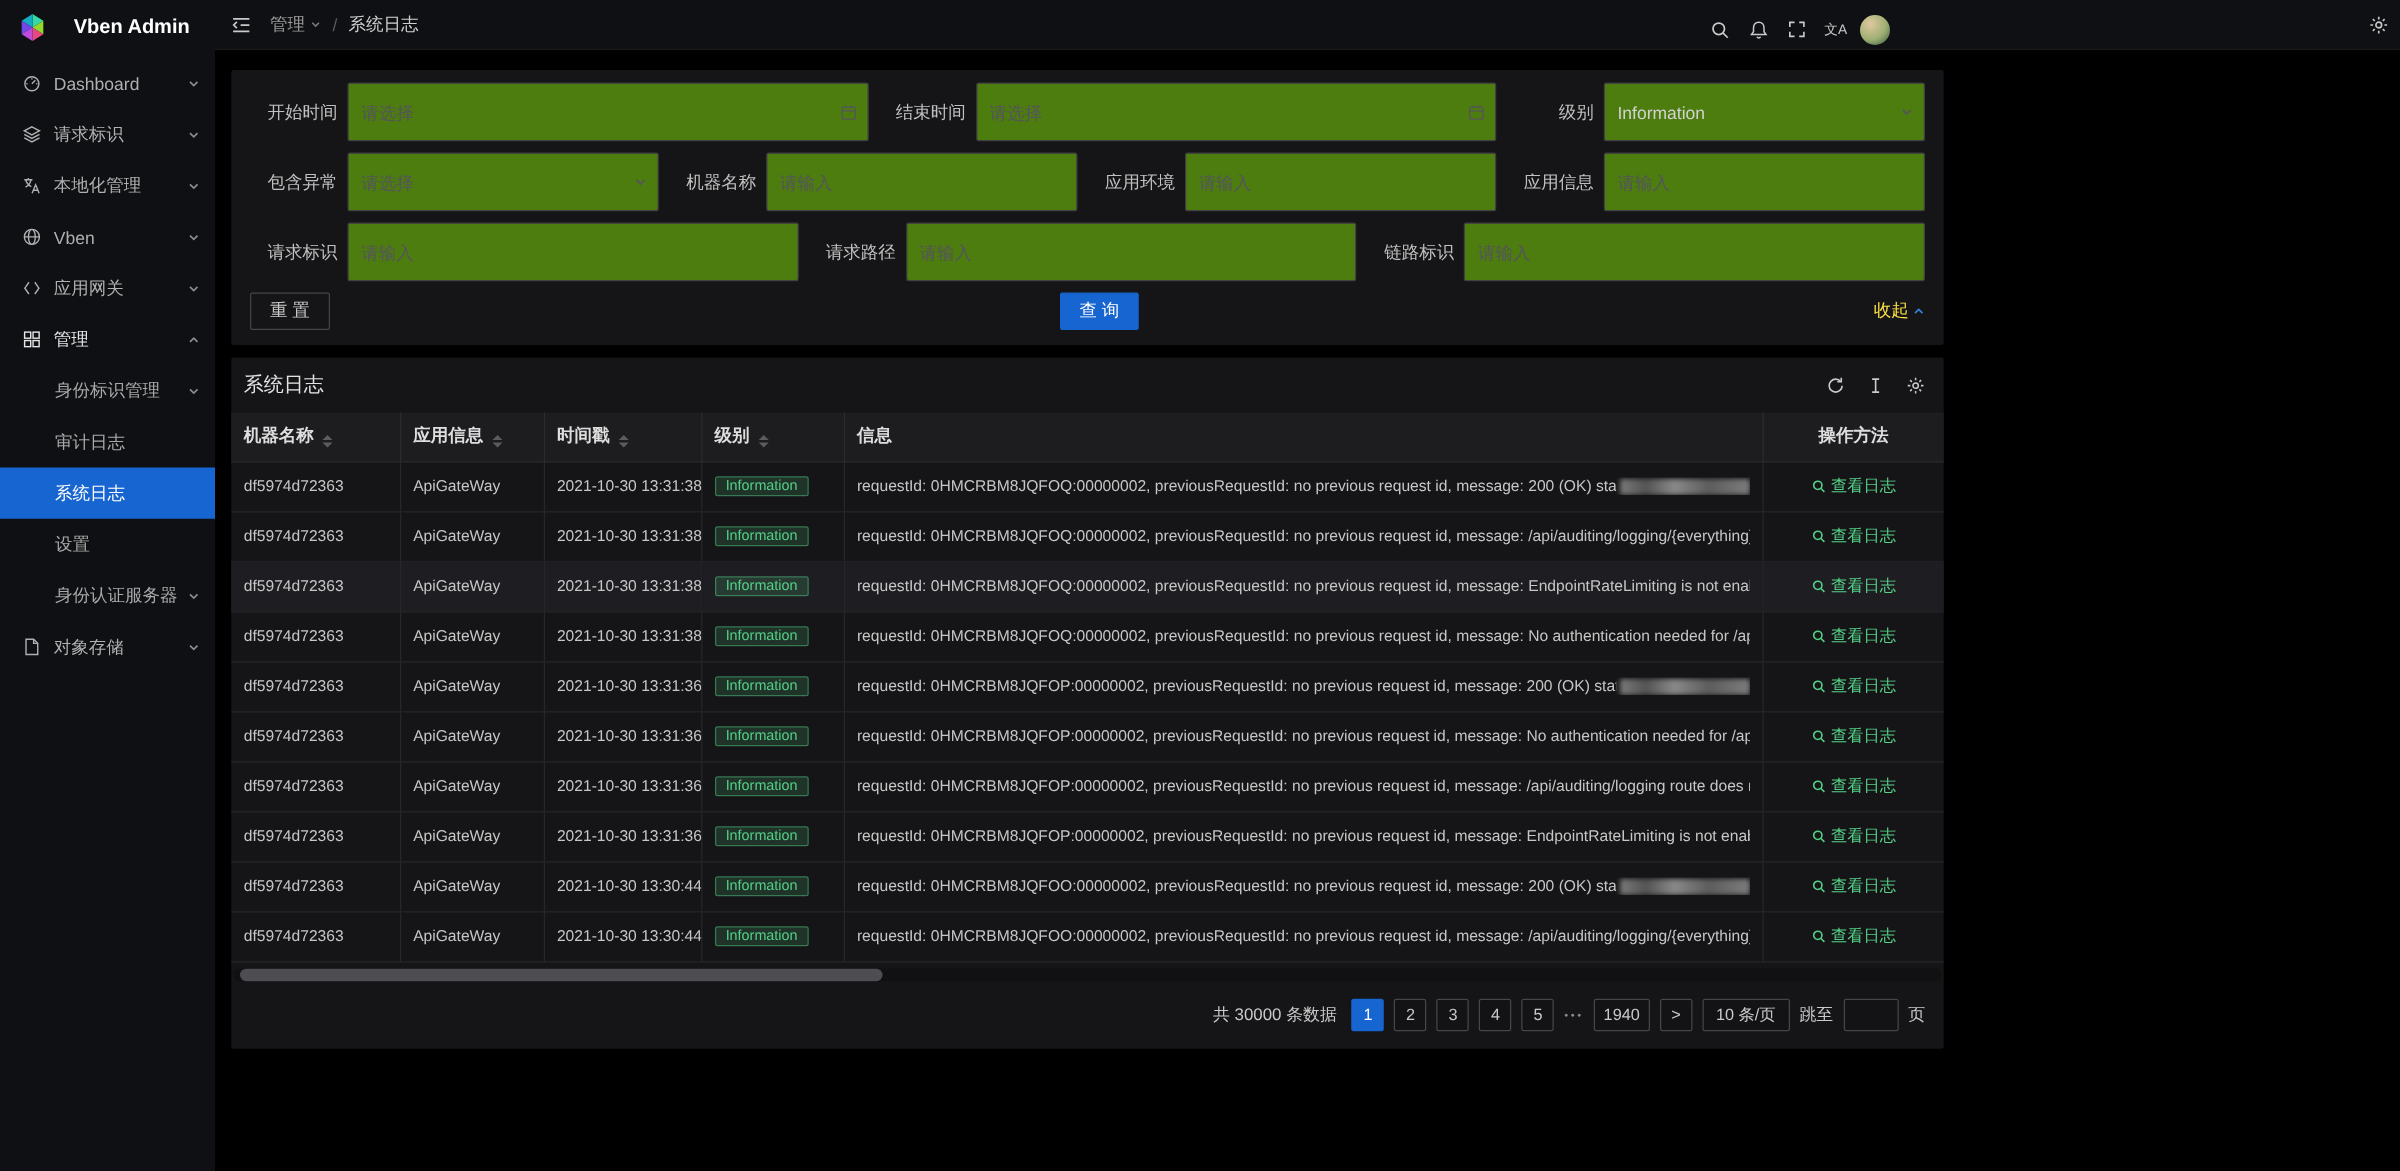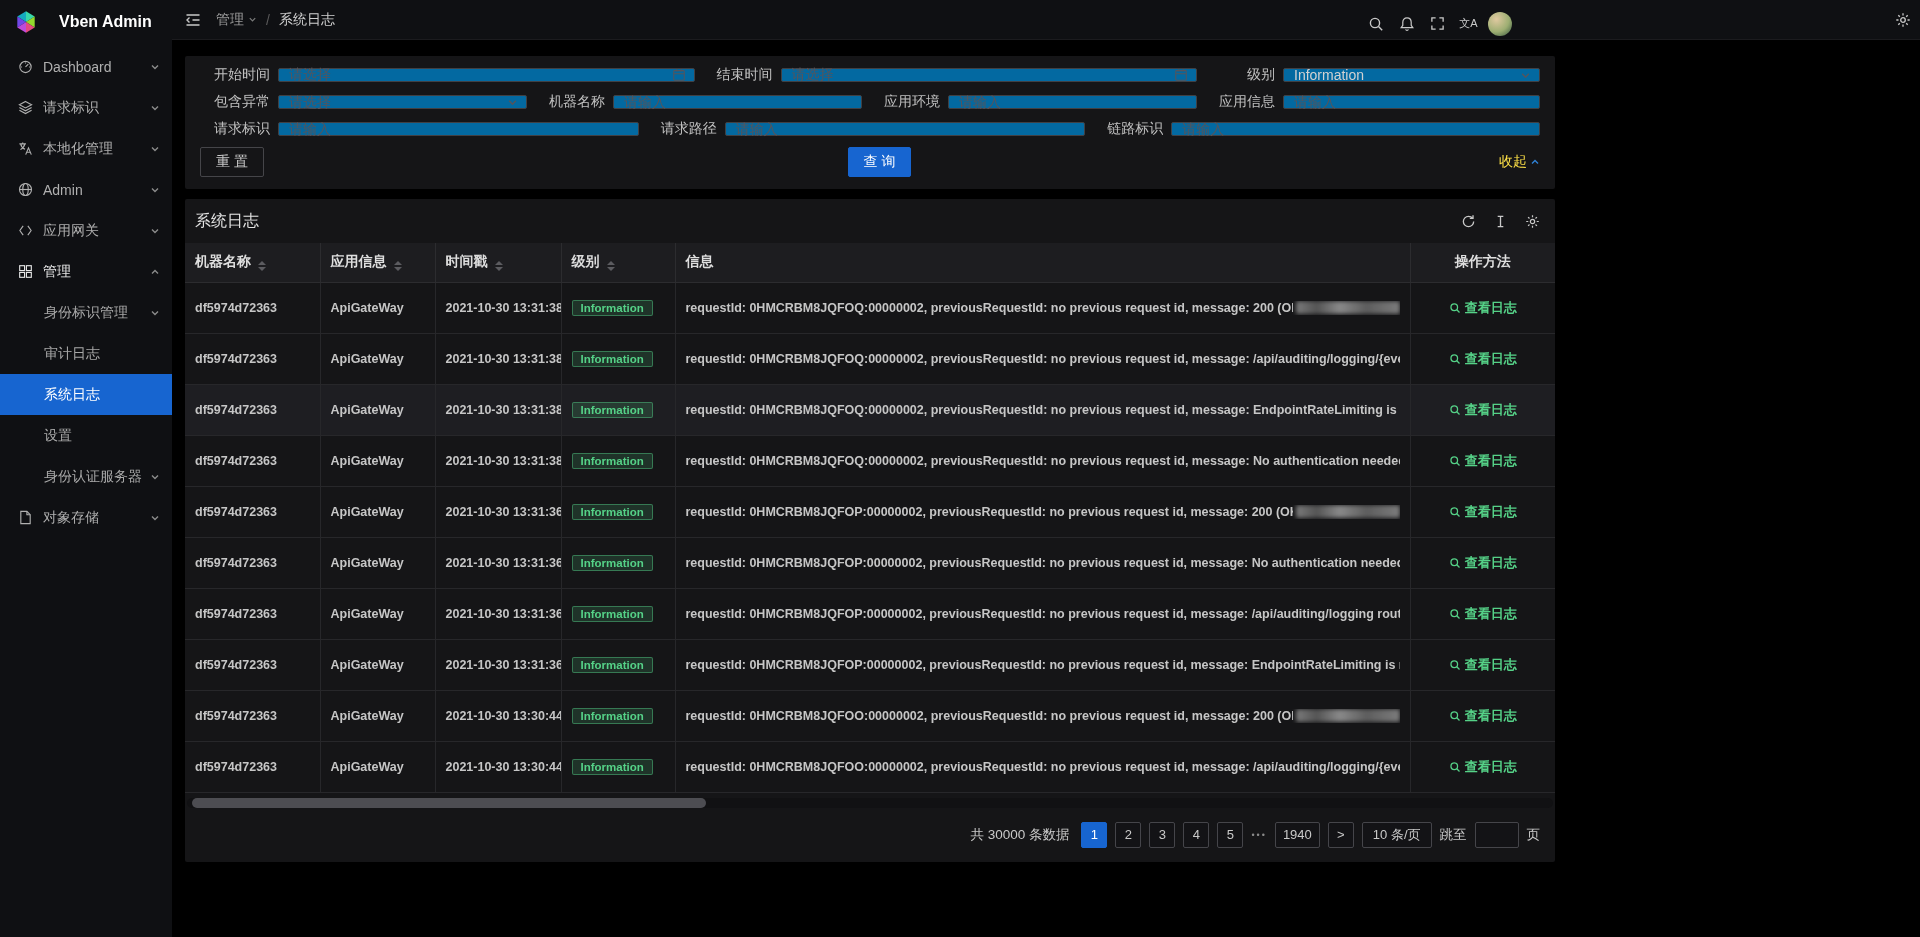--- a/index.html
+++ b/index.html
@@ -39,23 +39,23 @@
   .header-gear { position:absolute; right:2px; top:0; }
 
   
   .content { flex:1; background:var(--page-bg,#000); padding:16px 0 0 13px; overflow:hidden; }
   .card { width:1370px; background:var(--panel-bg,#151517); border-radius:2px; }
 
   
   .filter-card { padding:10px 15px 12px; margin-bottom:10px; }
   .f-row { display:flex; margin-bottom:9px; }
   .f-item { display:flex; align-items:center; min-width:0; }
-  .span9 { width:37.5%;font-family:Liberation Serif, serif; } .span6 { width:25%; } .span8 { width:33.333%; }
+  .span9 { width:37.5%; } .span6 { width:25%; } .span8 { width:33.333%; }
   .f-label { width:70px; flex:none; text-align:right; margin-right:8px; color:#c0c0c0; white-space:nowrap; overflow:hidden; }
-  .f-field { position:relative; flex:1; height:14px; background:#0369a1; border:1px solid #404044; border-radius:2px; display:flex; align-items:center; padding:0 26px 0 10px; margin-right:8px; }
+  .f-field { position:relative; flex:1; height:47px; background:#4d7c0f; border:1px solid #404044; border-radius:2px; display:flex; align-items:center; padding:0 26px 0 10px; margin-right:8px; }
   .f-item:last-child .f-field { margin-right:0; }
   .f-field input { width:100%; background:transparent; border:none; outline:none; color:#d2d2d2; font-size:14px; font-family:inherit; }
   .f-field input::placeholder { color:#55555c; }
   .f-suffix { position:absolute; right:8px; top:0; height:100%; display:flex; align-items:center; color:#55555c; }
   .btn-row { display:flex; justify-content:space-between; align-items:center; gap:10px; margin-top:3px; }
   .btn { height:30px; padding:0 15px; border-radius:2px; font-size:14px; font-family:inherit; display:inline-flex; align-items:center; cursor:pointer; }
   .btn-default { background:transparent; border:1px solid #454549; color:#c9c9c9; }
   .btn-primary { background:var(--accent,#1765d0); border:1px solid var(--accent,#1765d0); color:#fff; }
   .link-collapse { color:#fde047; display:inline-flex; align-items:center; gap:3px; cursor:pointer; margin-left:4px; }
   .link-collapse .mi-caret { color:#2f82d6; }
@@ -65,22 +65,22 @@
   .tc-head { height:44px; display:flex; align-items:center; padding:0 15px 0 10px; }
   .tc-title { font-size:16px; color:#e2e2e2; }
   .tc-tools { margin-left:auto; display:flex; align-items:center; gap:17px; color:#c9c9c9; }
   .tool { display:flex; align-items:center; cursor:pointer; }
 
   table { width:100%; border-collapse:collapse; table-layout:fixed; }
   th { background:#1d1d20; height:39px; font-weight:bold; font-size:14px; color:#dedede; text-align:left; padding:0 10px;
       border-right:1px solid #2c2c2f; border-bottom:1px solid #2c2c2f; white-space:nowrap; }
   th.center { text-align:center; }
   th:last-child { border-right:none; }
-  td { height:40px; padding:16px 10px; font-size:12.5px; color:#c6c6c6; white-space:nowrap; overflow:hidden;
-      border-right:1px solid #27272a; border-bottom:1px solid #27272a;font-weight:bold; }
+  td { height:40px; padding:0 10px; font-size:12.5px; color:#c6c6c6; white-space:nowrap; overflow:hidden;
+      border-right:1px solid #27272a; border-bottom:1px solid #27272a; }
   td:last-child { border-right:none;margin-top:42px; }
   tr.hover td { background:#1e1e22; }
   td.col-action { text-align:center; }
   .sort-carets { display:inline-flex; flex-direction:column; margin-left:7px; vertical-align:1px; }
   .sort-carets i { display:block; width:0; height:0; border-left:4px solid transparent; border-right:4px solid transparent; }
   .sort-carets .cu { border-bottom:4px solid #5c5c60; margin-bottom:2px; }
   .sort-carets .cd { border-top:4px solid #5c5c60; }
   .tag-info { display:inline-block; padding:1px 8px; font-size:11.5px; border-radius:2px;
       color:var(--success,#55d187); background:rgba(85,209,135,0.16); border:1px solid rgba(85,209,135,0.45); }
   .msg-wrap { display:flex; align-items:center; overflow:hidden; }
@@ -166,21 +166,21 @@
           </span>
         </div>
         <div class="menu-item">
           <span class="mi-icon">
             <svg width="15" height="15" viewBox="0 0 16 16" fill="none" stroke="currentColor" stroke-width="1.2">
               <circle cx="8" cy="8" r="6.4"></circle>
               <ellipse cx="8" cy="8" rx="2.9" ry="6.4"></ellipse>
               <path d="M1.6 8h12.8"></path>
             </svg>
           </span>
-          <span class="mi-label">Admin</span>
+          <span class="mi-label">Vben</span>
           <span class="mi-caret">
             <svg width="10" height="10" viewBox="0 0 10 10" fill="none" stroke="currentColor" stroke-width="1.4">
               <path d="M2 3.5l3 3 3-3"></path>
             </svg>
           </span>
         </div>
         <div class="menu-item">
           <span class="mi-icon">
             <svg width="15" height="15" viewBox="0 0 16 16" fill="none" stroke="currentColor" stroke-width="1.2">
               <path d="M5.5 3L2 8l3.5 5M10.5 3L14 8l-3.5 5"></path>

